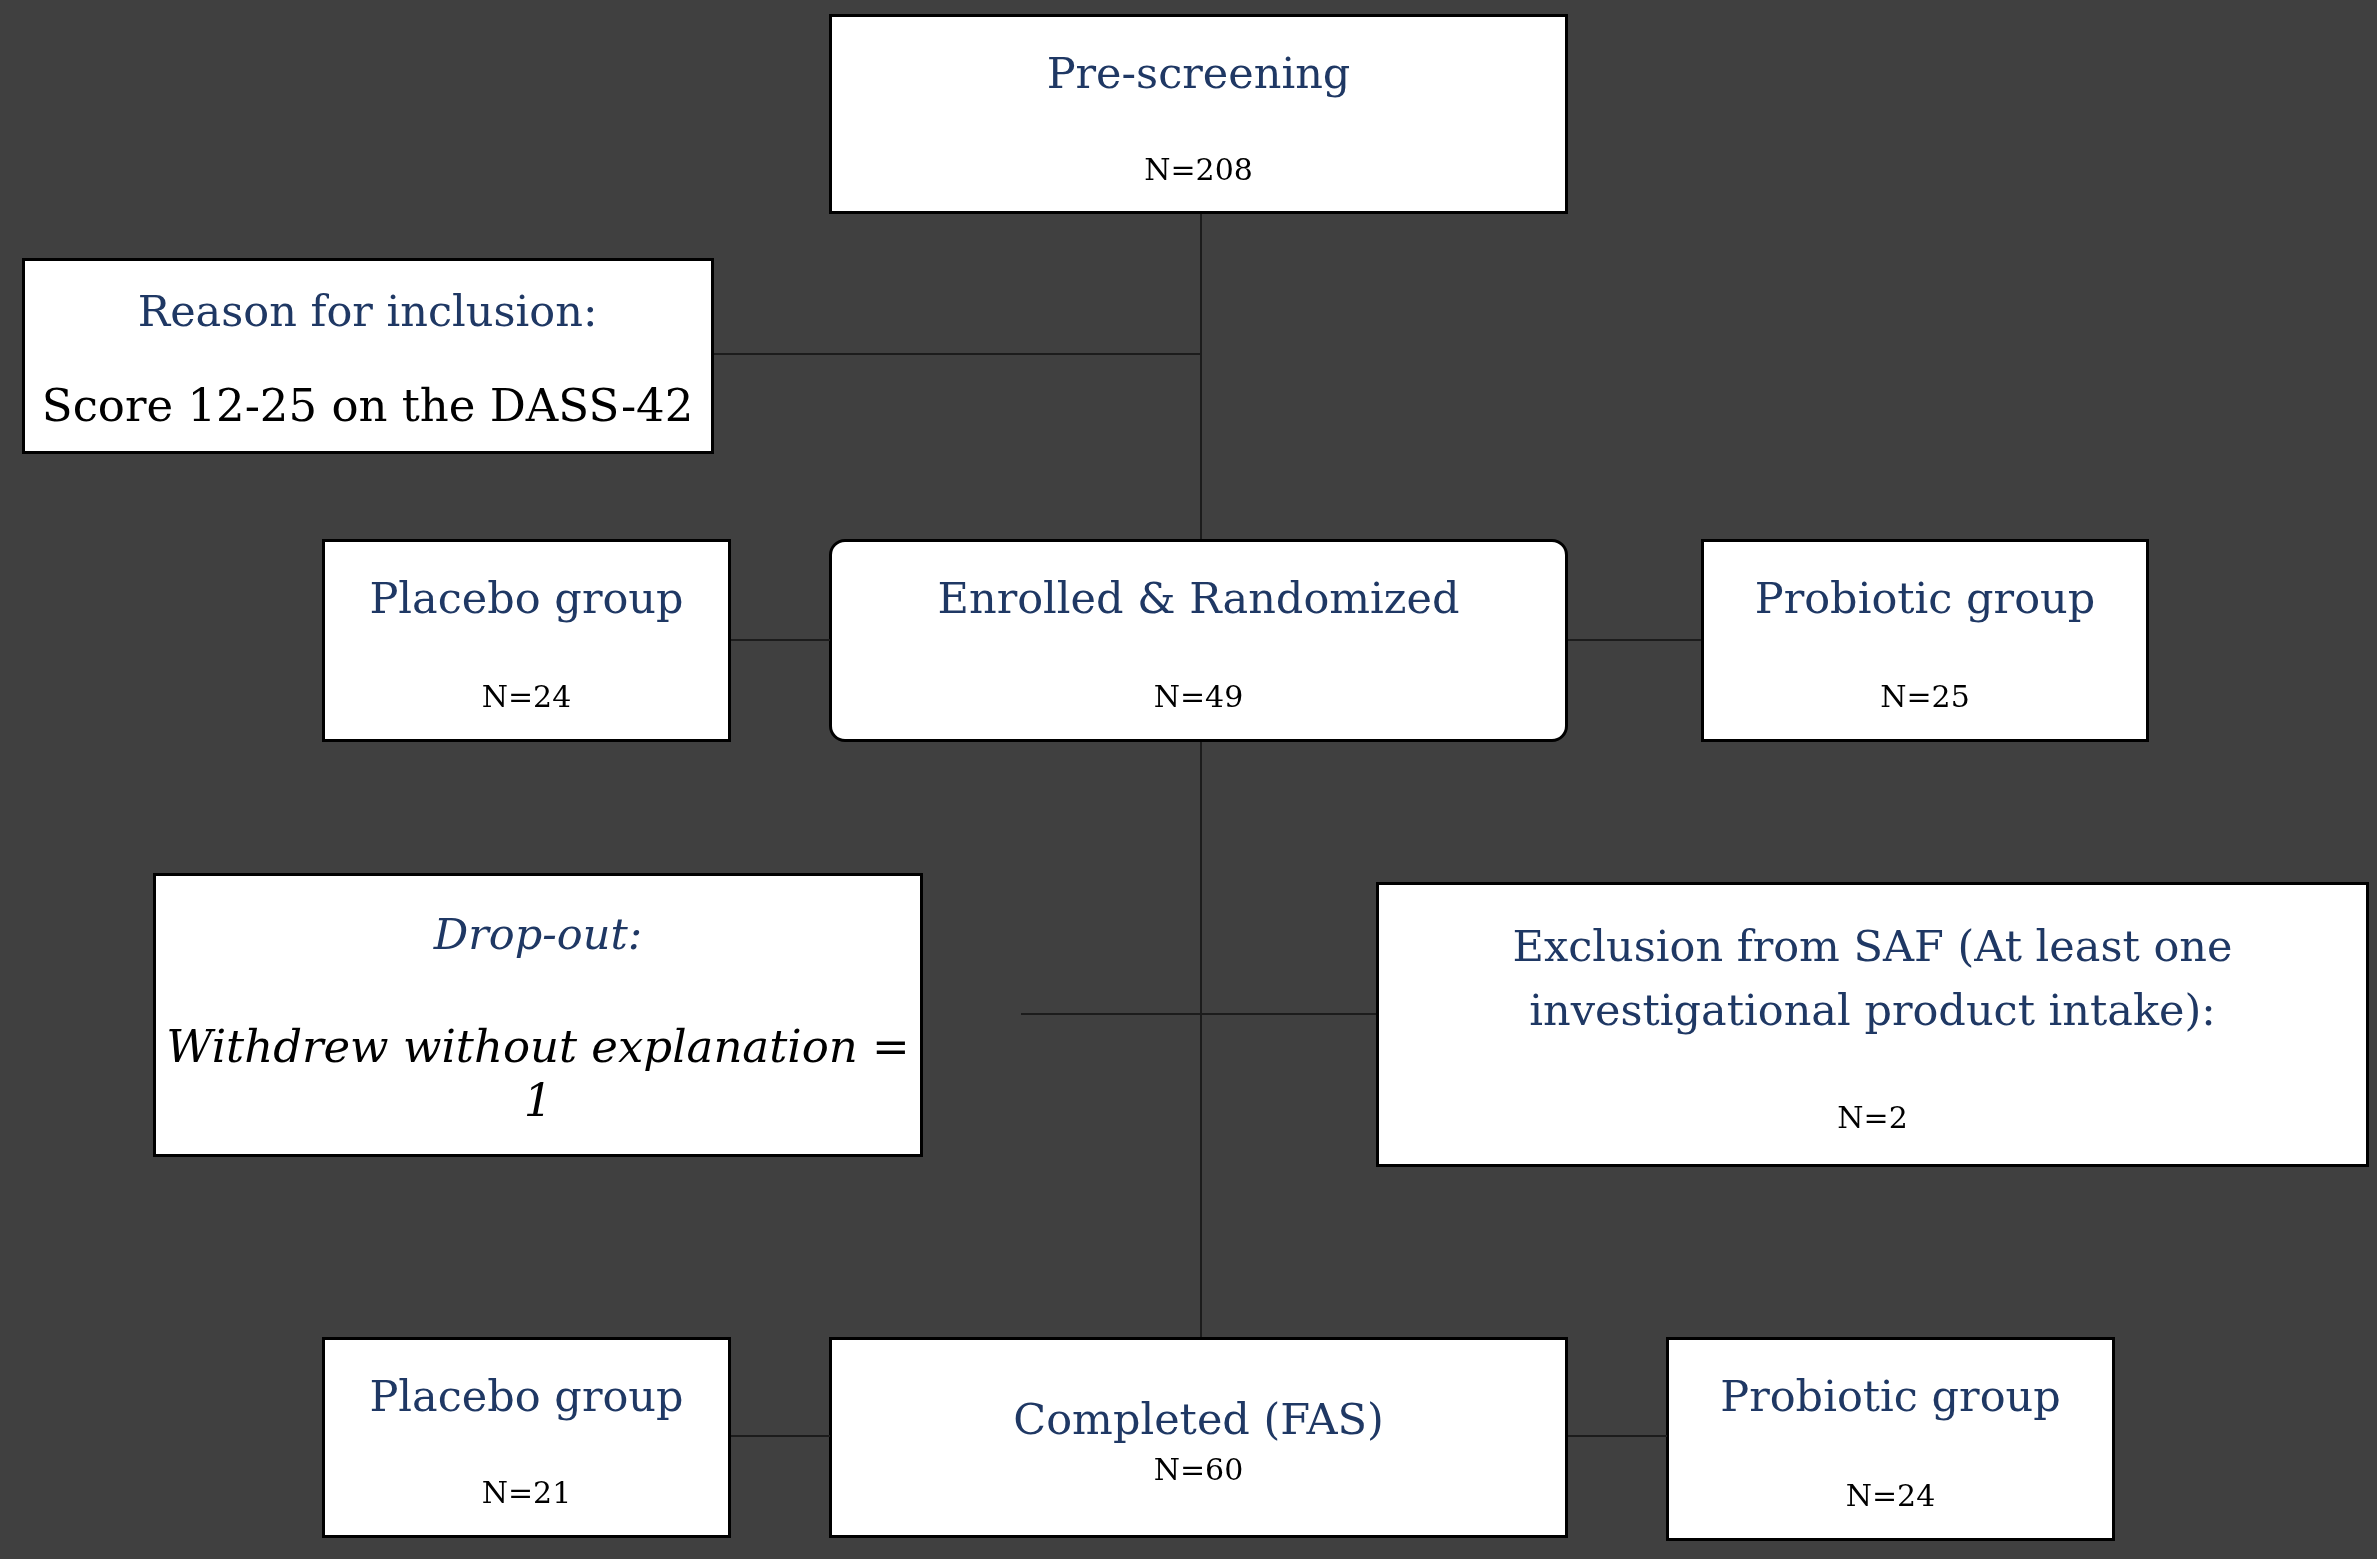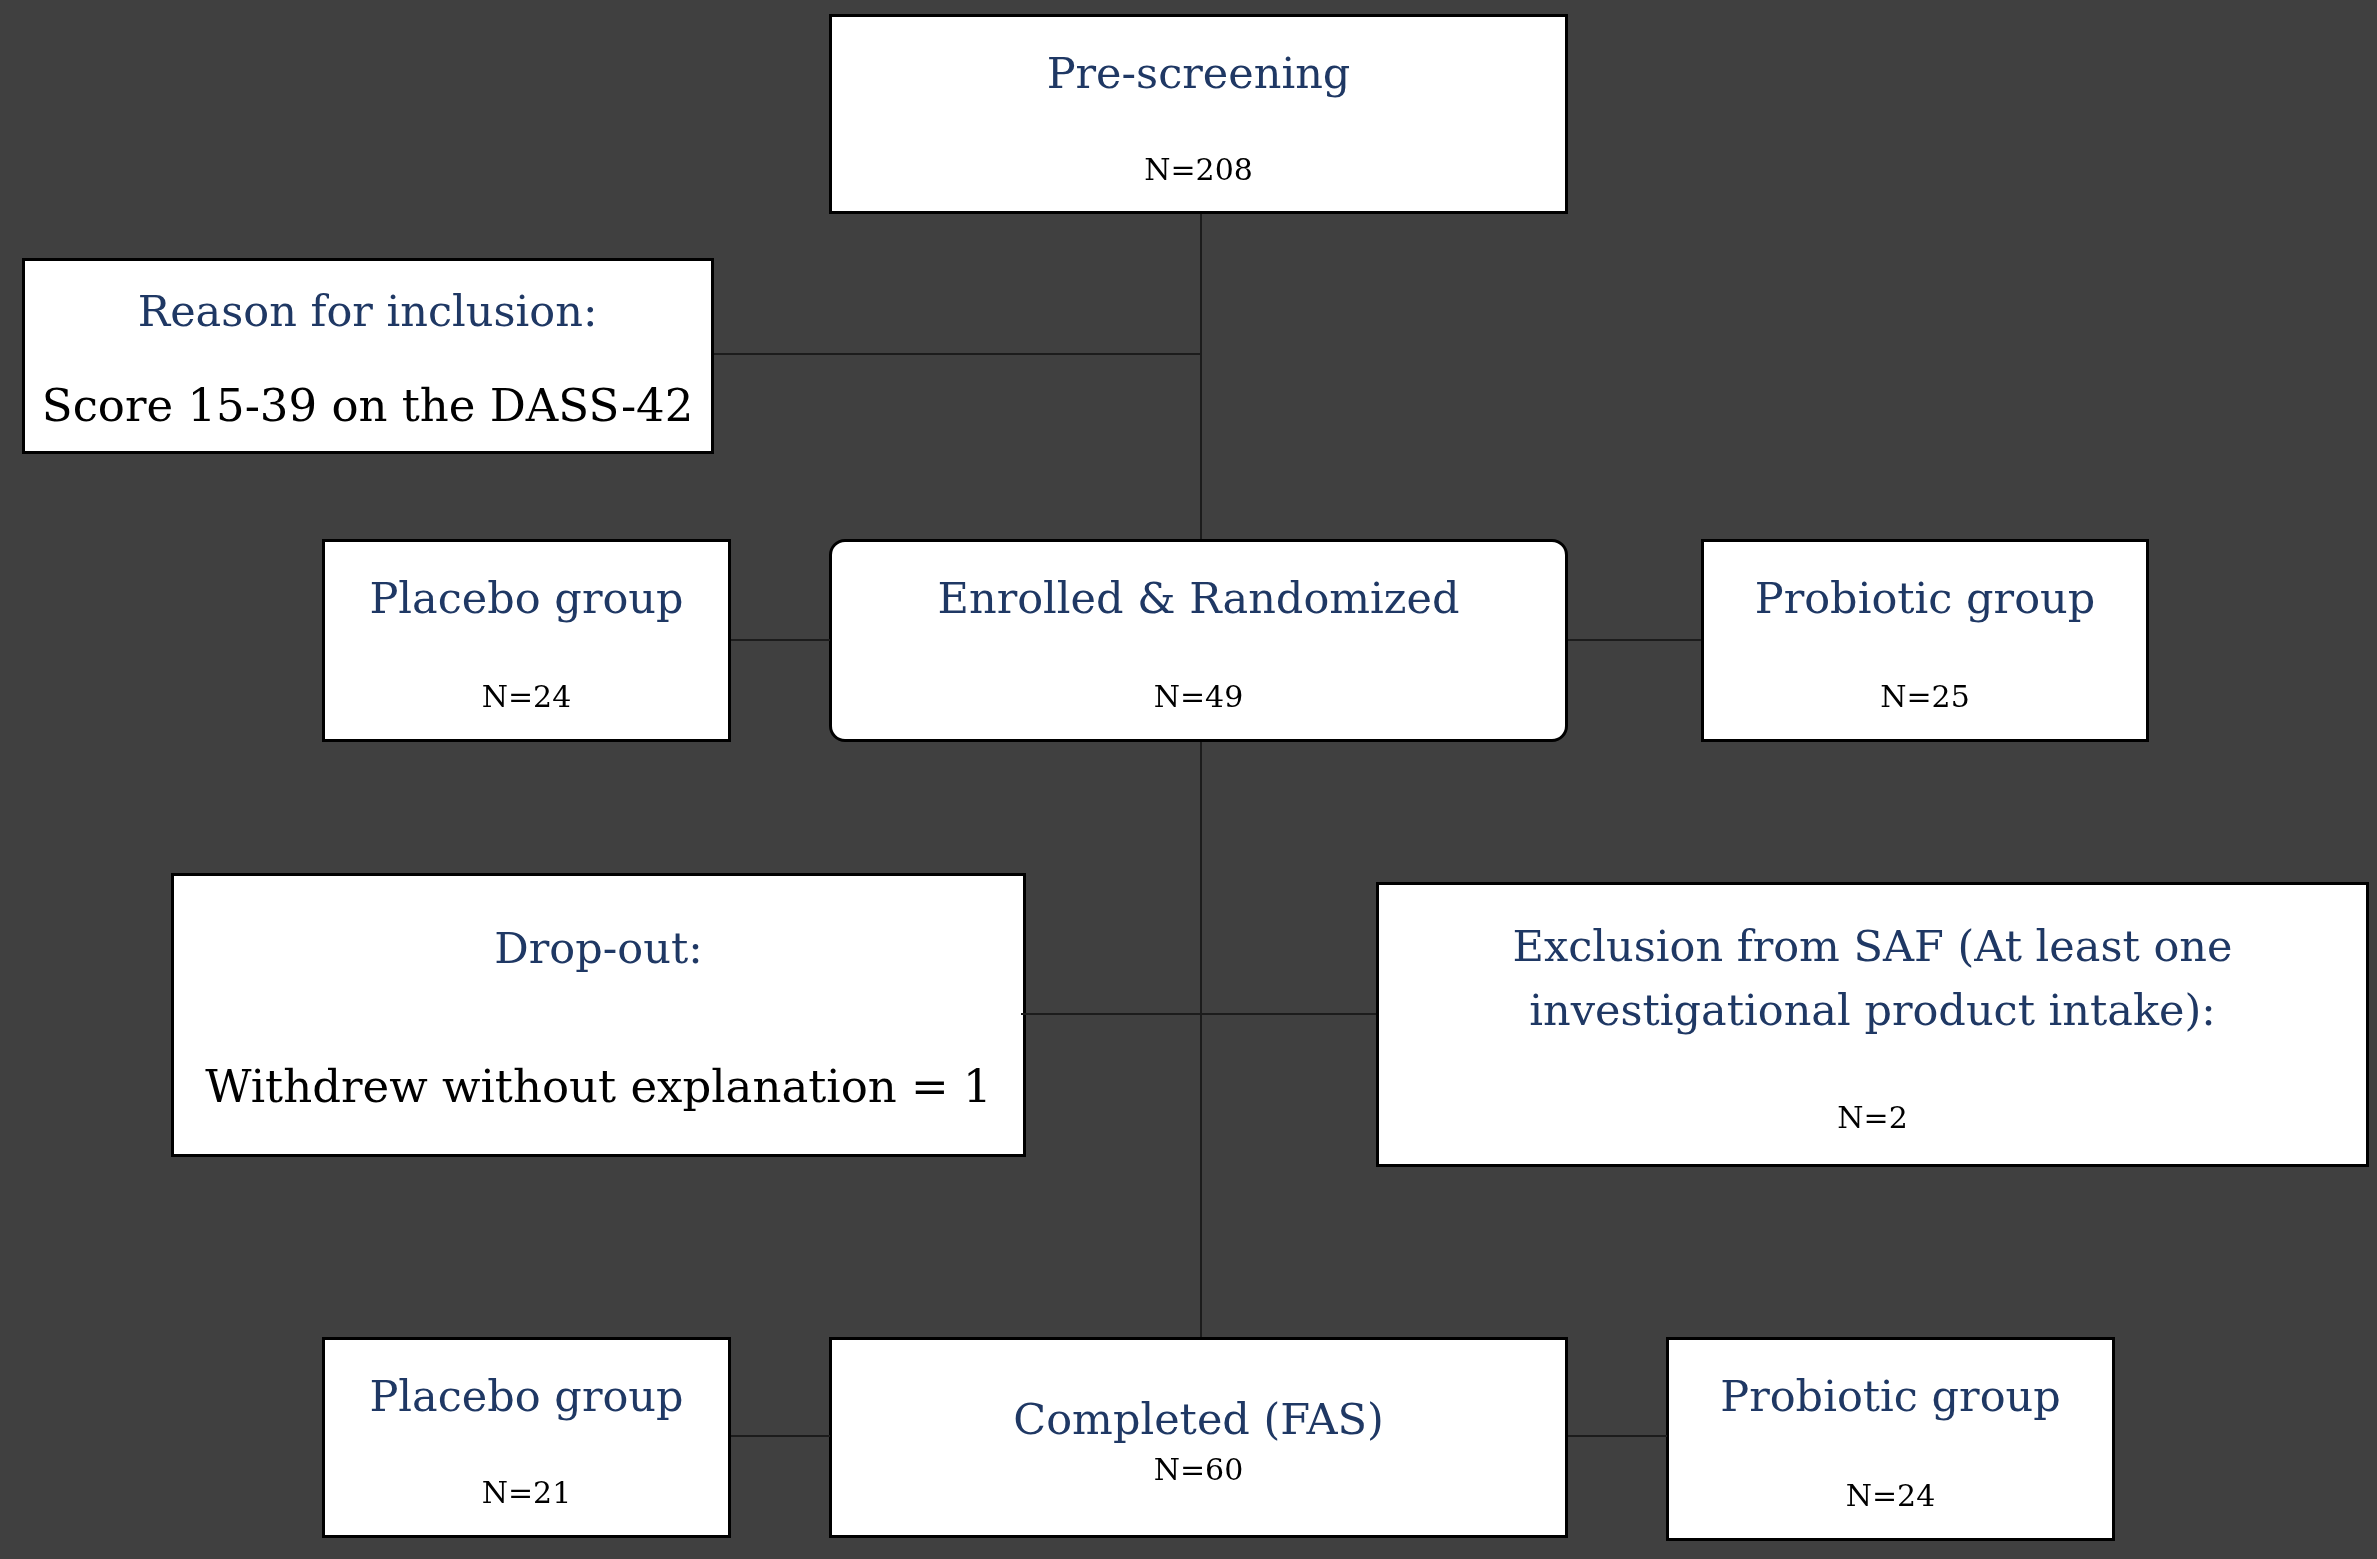--- a/index.html
+++ b/index.html
@@ -47,21 +47,21 @@
     position:absolute;
     background:#1c1c1c;
   }
 
   
   #box-prescreening   {left:829px; top:14.4px;   width:739px; height:200px;}
   #box-reason         {left:21.6px;   top:258px;  width:692px;  height:196px;}
   #box-placebo-top    {left:322px;  top:539px;  width:409px;  height:203px;}
   #box-enrolled       {left:829px; top:539px;  width:739px; height:203px;border-radius:16px;}
   #box-probiotic-top  {left:1701px; top:539px;  width:448px;  height:203px;}
-  #box-dropout        {left:171px;  top:873px; width:855px; height:284px;}
+  #box-dropout        {left:153px;  top:873px; width:770px; height:284px;font-style:italic;}
   #box-exclusion      {left:1376px; top:882px; width:993px; height:285px;}
   #box-exclusion .title{max-width:835px;text-align:center;}
   #box-placebo-bottom {left:322px;  top:1337px; width:409px;  height:201px;}
   #box-completed      {left:829px; top:1337px; width:739px; height:201px;justify-content:center;}
   #box-probiotic-bottom{left:1666px;top:1337px; width:449px;  height:204px;}
 
   
   #line-v-top             {left:1200px; top:214px;  width:2.2px;   height:325px;}
   #line-v-bottom          {left:1200px; top:742px; width:2.2px;   height:595px;}
   #line-h-reason          {left:714px;  top:353px;  width:488px; height:2.2px;}
@@ -76,21 +76,21 @@
 
 <div class="canvas">
 
   <div class="box" id="box-prescreening">
     <div class="title">Pre-screening</div>
     <div class="value">N=208</div>
   </div>
 
   <div class="box" id="box-reason">
     <div class="title">Reason for inclusion:</div>
-    <div class="detail">Score 15-39 on the DASS-42</div>
+    <div class="detail">Score 12-25 on the DASS-42</div>
   </div>
 
   <div class="box" id="box-placebo-top">
     <div class="title">Placebo group</div>
     <div class="value">N=24</div>
   </div>
 
   <div class="box" id="box-enrolled">
     <div class="title">Enrolled &amp; Randomized</div>
     <div class="value">N=49</div>

